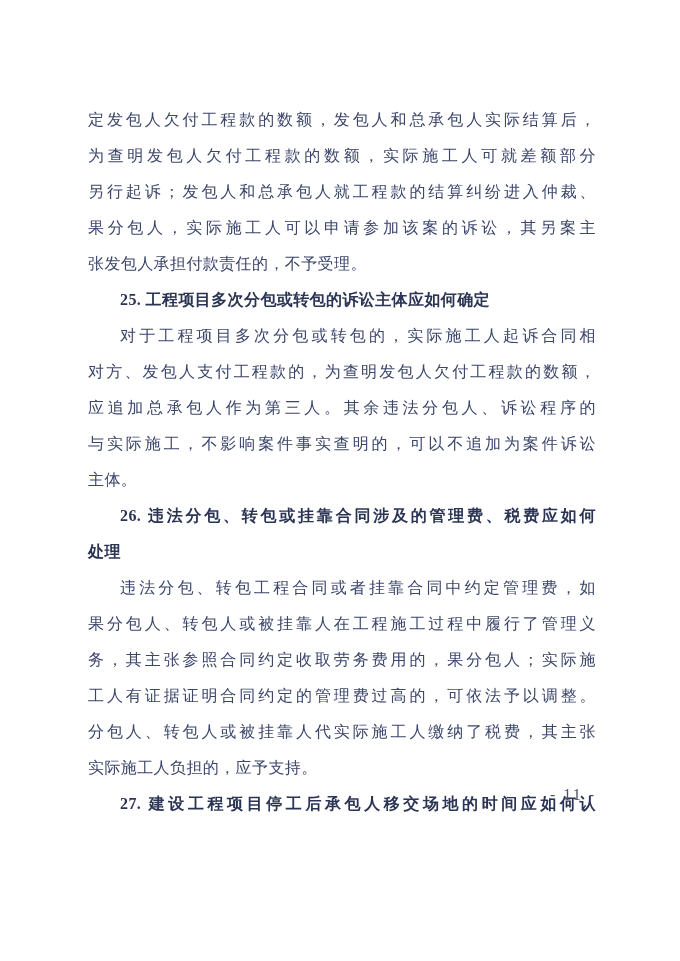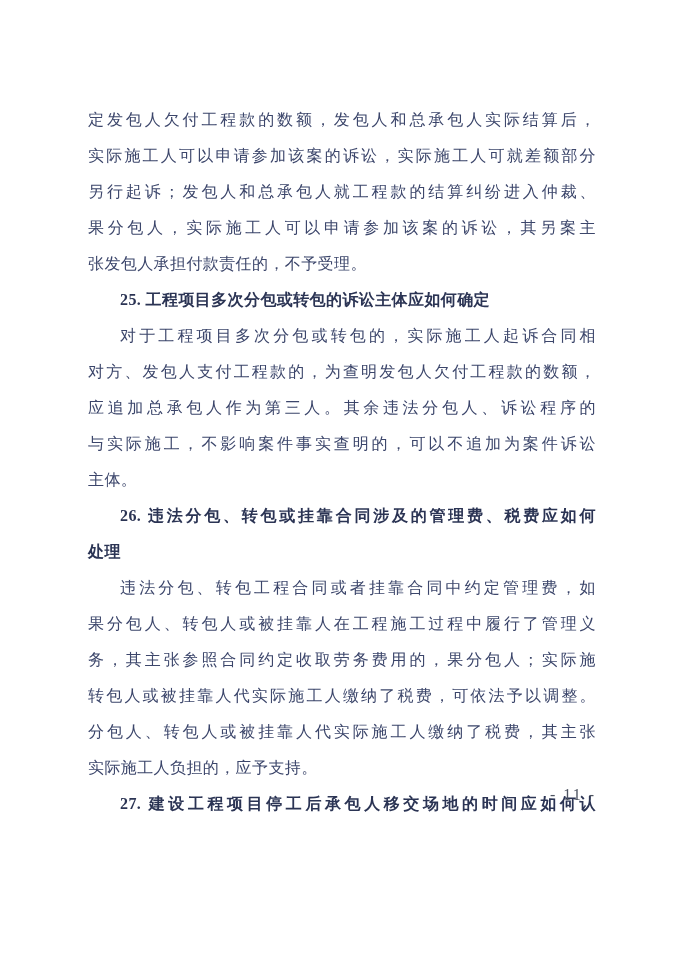--- a/index.html
+++ b/index.html
@@ -54,21 +54,21 @@
     letter-spacing: 2px;
   }
 </style>
 </head>
 <body>
 
 <div class="page">
   <main class="content" id="doc">
       <div class="block body">
         <div class="line justify">定发包人欠付工程款的数额，发包人和总承包人实际结算后，</div>
-        <div class="line justify">实际施工人可以申请参加该案的诉讼，实际施工人可就差额部分</div>
+        <div class="line justify">为查明发包人欠付工程款的数额，实际施工人可就差额部分</div>
         <div class="line justify">另行起诉；发包人和总承包人就工程款的结算纠纷进入仲裁、</div>
         <div class="line justify">果分包人，实际施工人可以申请参加该案的诉讼，其另案主</div>
         <div class="line">张发包人承担付款责任的，不予受理。</div>
       </div>
       <div class="block heading">
         <div class="line indent">25. 工程项目多次分包或转包的诉讼主体应如何确定</div>
       </div>
       <div class="block body">
         <div class="line indent justify">对于工程项目多次分包或转包的，实际施工人起诉合同相</div>
         <div class="line justify">对方、发包人支付工程款的，为查明发包人欠付工程款的数额，</div>
@@ -77,21 +77,21 @@
         <div class="line">主体。</div>
       </div>
       <div class="block heading">
         <div class="line indent justify">26. 违法分包、转包或挂靠合同涉及的管理费、税费应如何</div>
         <div class="line">处理</div>
       </div>
       <div class="block body">
         <div class="line indent justify">违法分包、转包工程合同或者挂靠合同中约定管理费，如</div>
         <div class="line justify">果分包人、转包人或被挂靠人在工程施工过程中履行了管理义</div>
         <div class="line justify">务，其主张参照合同约定收取劳务费用的，果分包人；实际施</div>
-        <div class="line justify">转包人或被挂靠人代实际施工人缴纳了税费，可依法予以调整。</div>
+        <div class="line justify">工人有证据证明合同约定的管理费过高的，可依法予以调整。</div>
         <div class="line justify">分包人、转包人或被挂靠人代实际施工人缴纳了税费，其主张</div>
         <div class="line">实际施工人负担的，应予支持。</div>
       </div>
       <div class="block heading">
         <div class="line indent justify">27. 建设工程项目停工后承包人移交场地的时间应如何认</div>
       </div>
     </main>
   <footer class="footer">
     <span>- 11 -</span>
   </footer>

